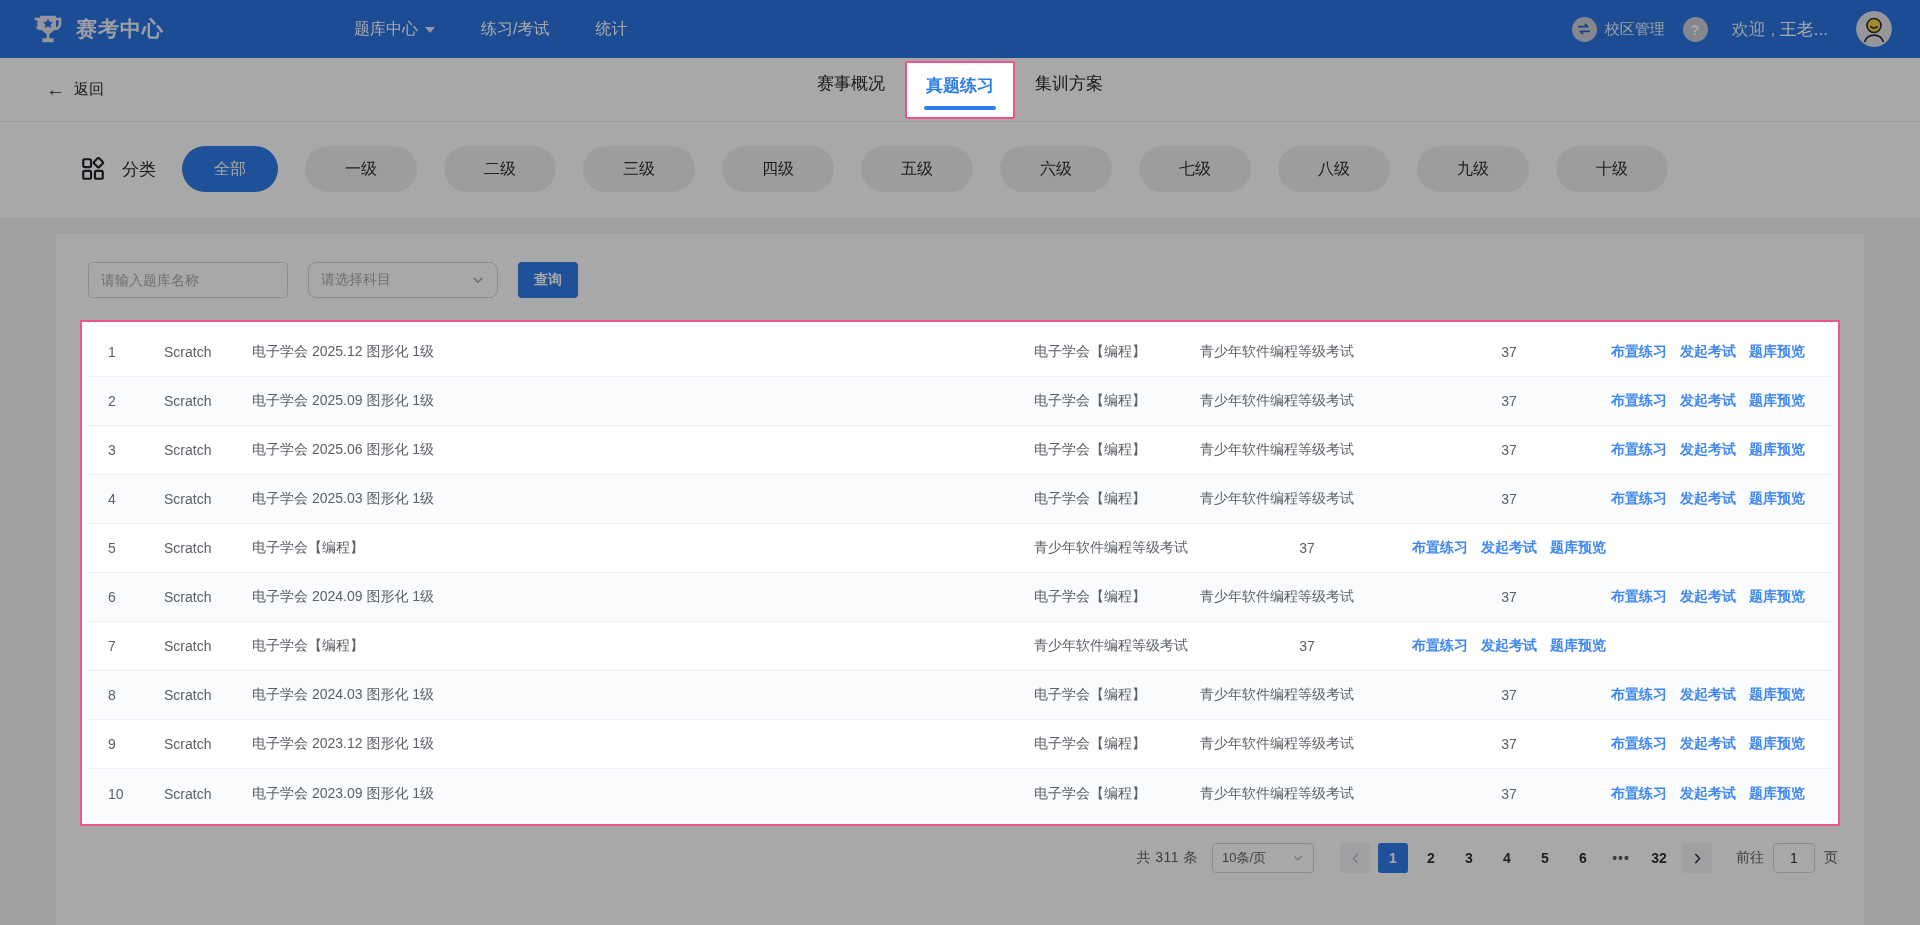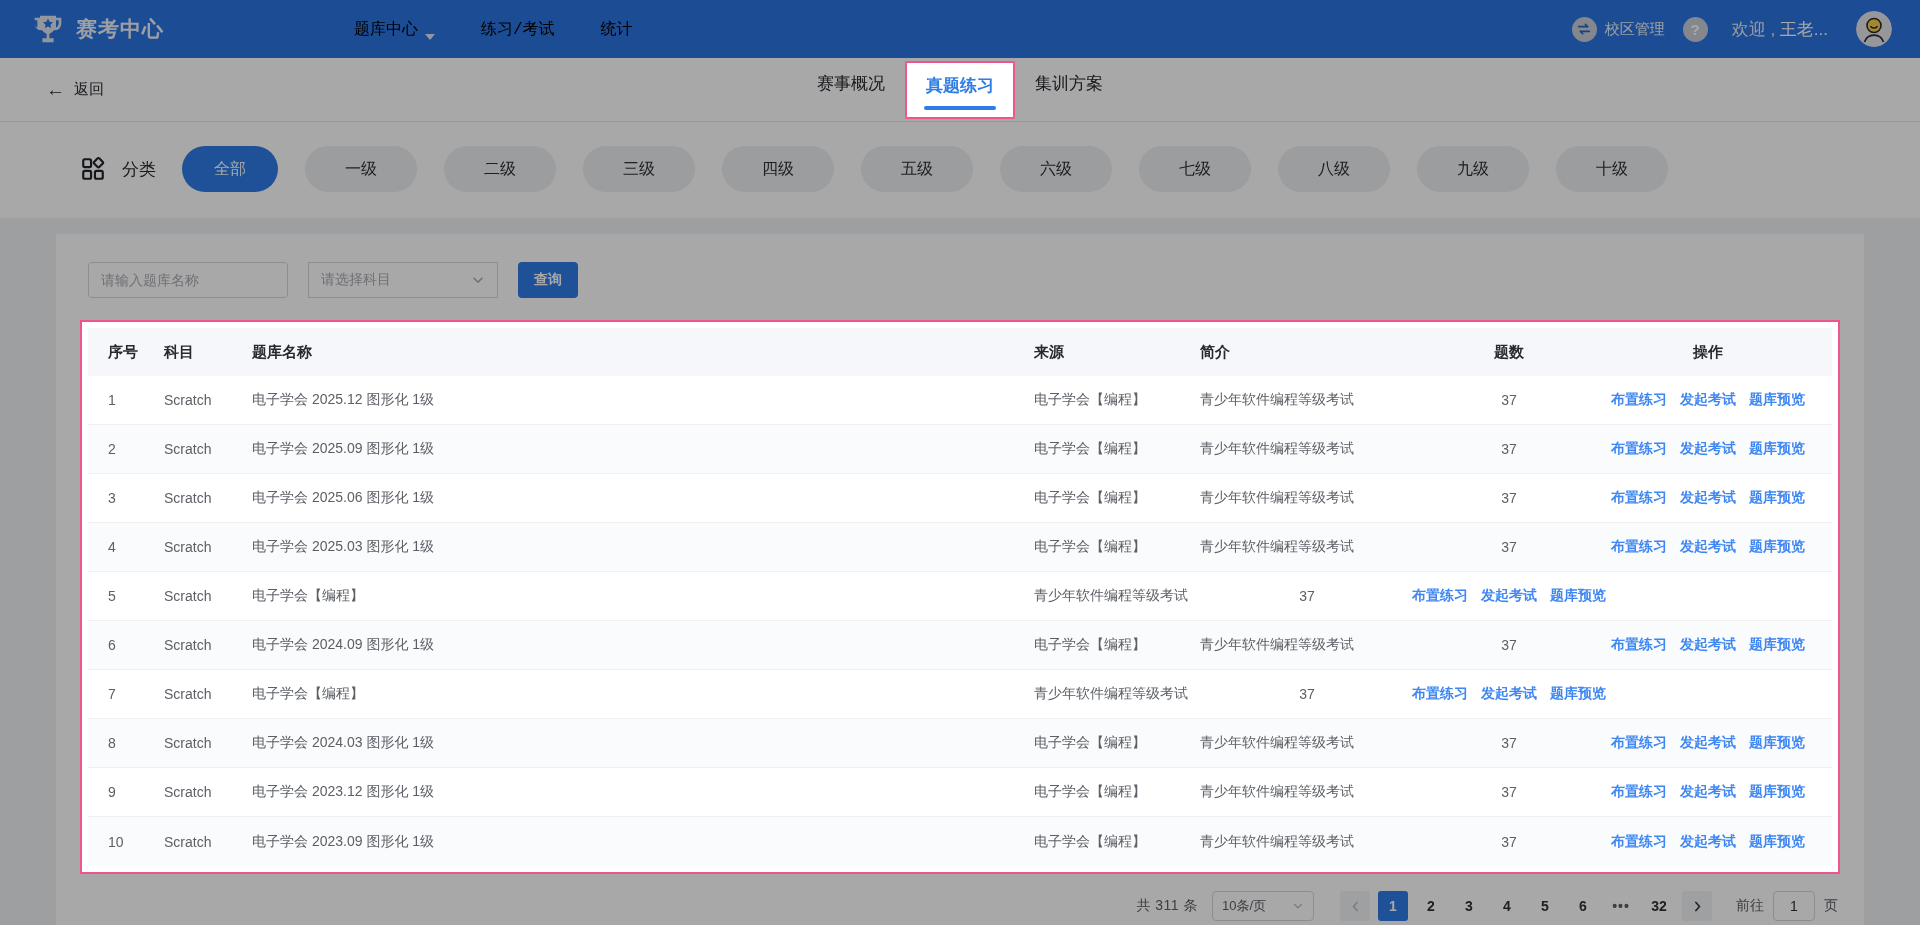--- a/index.html
+++ b/index.html
@@ -24,21 +24,21 @@
   
   .dim-overlay{position:absolute;inset:0;background:rgba(0,0,0,0.34);z-index:50;pointer-events:none;}
   .hl{position:relative;z-index:60;}
 
   
   .topbar{height:58px;background:var(--topbar-bg);display:flex;align-items:center;color:#f2f5fa;}
   .brand{display:flex;align-items:center;gap:12px;margin-left:32px;}
   .brand svg{width:32px;height:32px;}
   .brand-title{font-size:21px;font-weight:bold;color:#eef2f9;letter-spacing:1px;}
   .topnav{display:flex;align-items:center;gap:46px;margin-left:190px;}
-  .nav-item{display:flex;align-items:flex-end;gap:7px;font-size:16px;color:#000000;cursor:pointer;font-family:Liberation Mono, monospace;}
+  .nav-item{display:flex;align-items:center;gap:7px;font-size:16px;color:#ffffff;cursor:pointer;}
   .caret{width:0;height:0;border-left:5px solid transparent;border-right:5px solid transparent;
          border-top:6px solid #dfe6f2;margin-top:2px;}
   .top-right{margin-left:auto;display:flex;align-items:center;gap:18px;margin-right:28px;}
   .circle-ic{width:25px;height:25px;border-radius:50%;background:#c9ced6;display:flex;
              align-items:center;justify-content:center;flex-shrink:0;}
   .campus{display:flex;align-items:center;gap:8px;font-size:15px;color:#eef2f9;cursor:pointer;}
   .help{font-size:15px;font-weight:bold;color:#fff;cursor:pointer;}
   .welcome{font-size:17px;color:#e6ebf2;margin-left:6px;white-space:nowrap;}
   .welcome b{color:#ffffff;font-weight:normal;}
   .avatar{width:36px;height:36px;border-radius:50%;margin-left:10px;overflow:hidden;flex-shrink:0;cursor:pointer;}
@@ -68,21 +68,21 @@
         cursor:pointer;white-space:nowrap;}
   .pill.active{background:var(--primary);color:#fff;min-width:96px;}
 
   
   .content-card{margin:16px 56px 0;background:#fff;padding:28px 24px 0;min-height:700px;}
   .search-row{display:flex;align-items:flex-end;gap:20px;margin:0 0 22px 8px;}
   .text-input{width:200px;height:36px;border:1px solid #d4d7de;border-radius:4px;padding:0 12px;
               font-size:14px;color:#303133;background:#fff;outline:none;
               font-family:"Liberation Sans","DejaVu Sans",sans-serif;}
   .text-input::placeholder{color:#a8abb2;}
-  .fake-select{width:190px;height:36px;border:1px solid #d4d7de;border-radius:0;padding:0 12px;
+  .fake-select{width:190px;height:36px;border:1px solid #d4d7de;border-radius:8px;padding:0 12px;
                display:flex;align-items:center;justify-content:space-between;cursor:pointer;background:#fff;}
   .fake-select .ph{font-size:14px;color:#a8abb2;}
   .btn-primary{height:36px;padding:0 16px;background:var(--primary);color:#fff;font-size:14px;
                border:none;border-radius:4px;cursor:pointer;
                font-family:"Liberation Sans","DejaVu Sans",sans-serif;font-weight:bold;}
 
   
   .table-hl{border:2px solid var(--pink);background:#fff;padding:6px;}
   .grid-row{display:grid;grid-template-columns:56px 88px 1fr 166px 226px 178px 220px;
             align-items:center;padding:0 14px;}
@@ -228,29 +228,20 @@
         <span>
           <svg viewBox="0 0 16 16" width="14" height="14" fill="none" stroke="#a8abb2" stroke-width="1.8" stroke-linecap="round" stroke-linejoin="round">
               <path d="M3.5 6l4.5 4.5L12.5 6"></path>
             </svg>
         </span>
       </div>
       <button class="btn-primary">查询</button>
     </div>
 
     <div class="table-hl hl">
-      <div class="grid-row thead">
-          <div class="cell">序号</div>
-          <div class="cell">科目</div>
-          <div class="cell">题库名称</div>
-          <div class="cell">来源</div>
-          <div class="cell">简介</div>
-          <div class="cell c-center">题数</div>
-          <div class="cell c-center">操作</div>
-        </div>
       <div id="tbody">
           <div class="grid-row trow">
             <div class="cell">1</div>
             <div class="cell">Scratch</div>
             <div class="cell">电子学会 2025.12 图形化 1级</div>
             <div class="cell">电子学会【编程】</div>
             <div class="cell">青少年软件编程等级考试</div>
             <div class="cell c-center">37</div>
             <div class="actions">
               <span class="a-link">布置练习</span>

